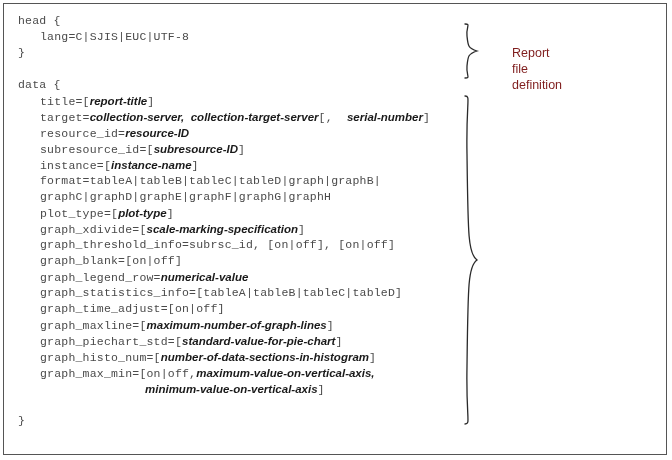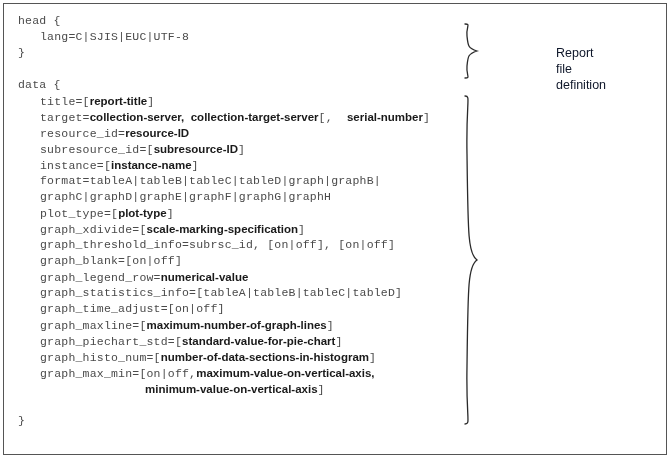--- a/index.html
+++ b/index.html
@@ -42,37 +42,37 @@
   }
   .line {
     height: 16px;
     white-space: pre;
   }
   .ind1 { padding-left: 0; }
   .ind2 { padding-left: 22px; }
   .cont { padding-left: 127px; }
   .ph {
     font-family: "Liberation Sans", sans-serif;
+    font-style: italic;
     font-weight: bold;
     font-size: 11.5px;
     color: #1a1a1a;
     letter-spacing: 0;
   }
   .brace {
     position: absolute;
   }
   .brace svg { display: block; }
   .annot {
     position: absolute;
     font-family: "Liberation Sans", sans-serif;
     font-size: 12.5px;
-    color: #0f172a;
+    color: #7f1d1d;
     line-height: 16px;
     white-space: pre-line;
-    margin-left: 44px;
   }
   #brace-top { left: 462px; top: 22px; }
   #brace-bottom { left: 462px; top: 94px; }
   #annot-top { left: 512px; top: 45px; }
   #annot-bottom { left: 512px; top: 248px; }
 </style>
 </head>
 <body>
 
 <div id="root">

